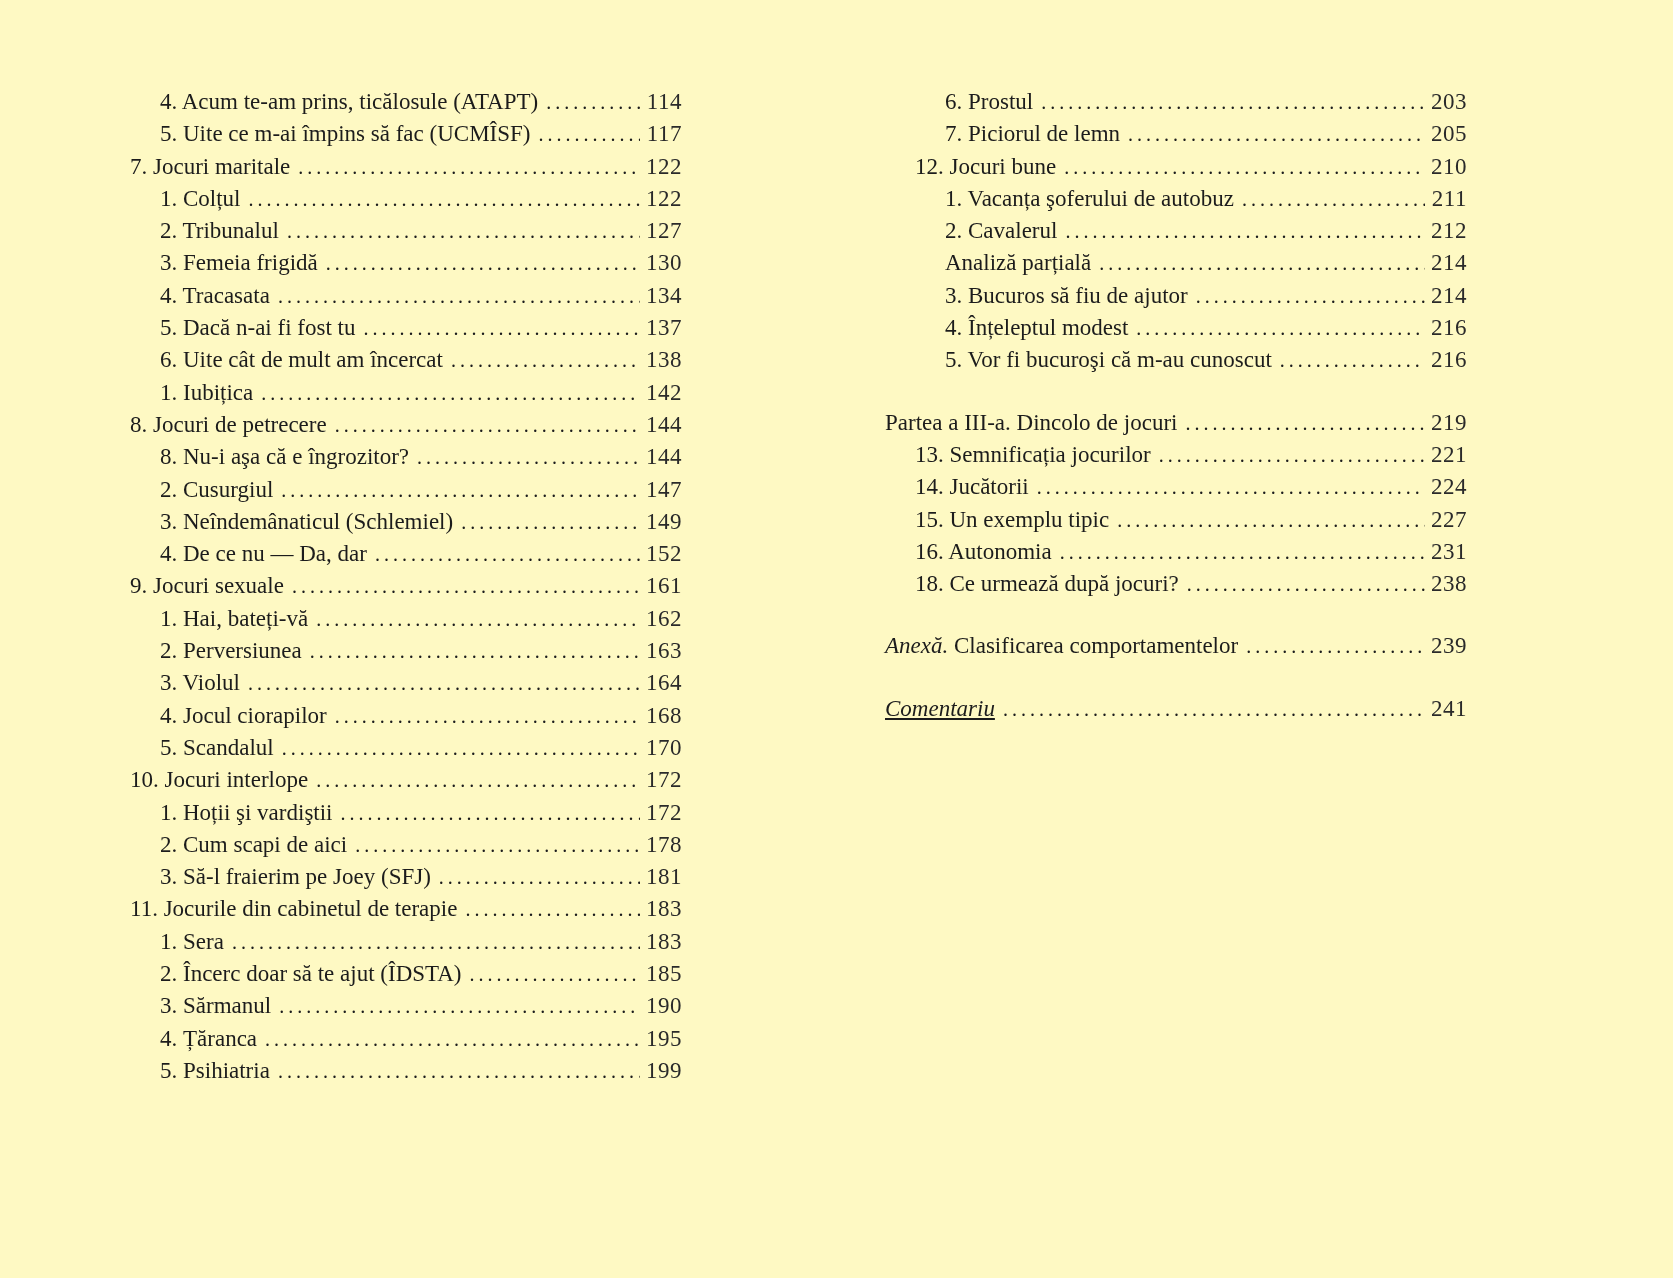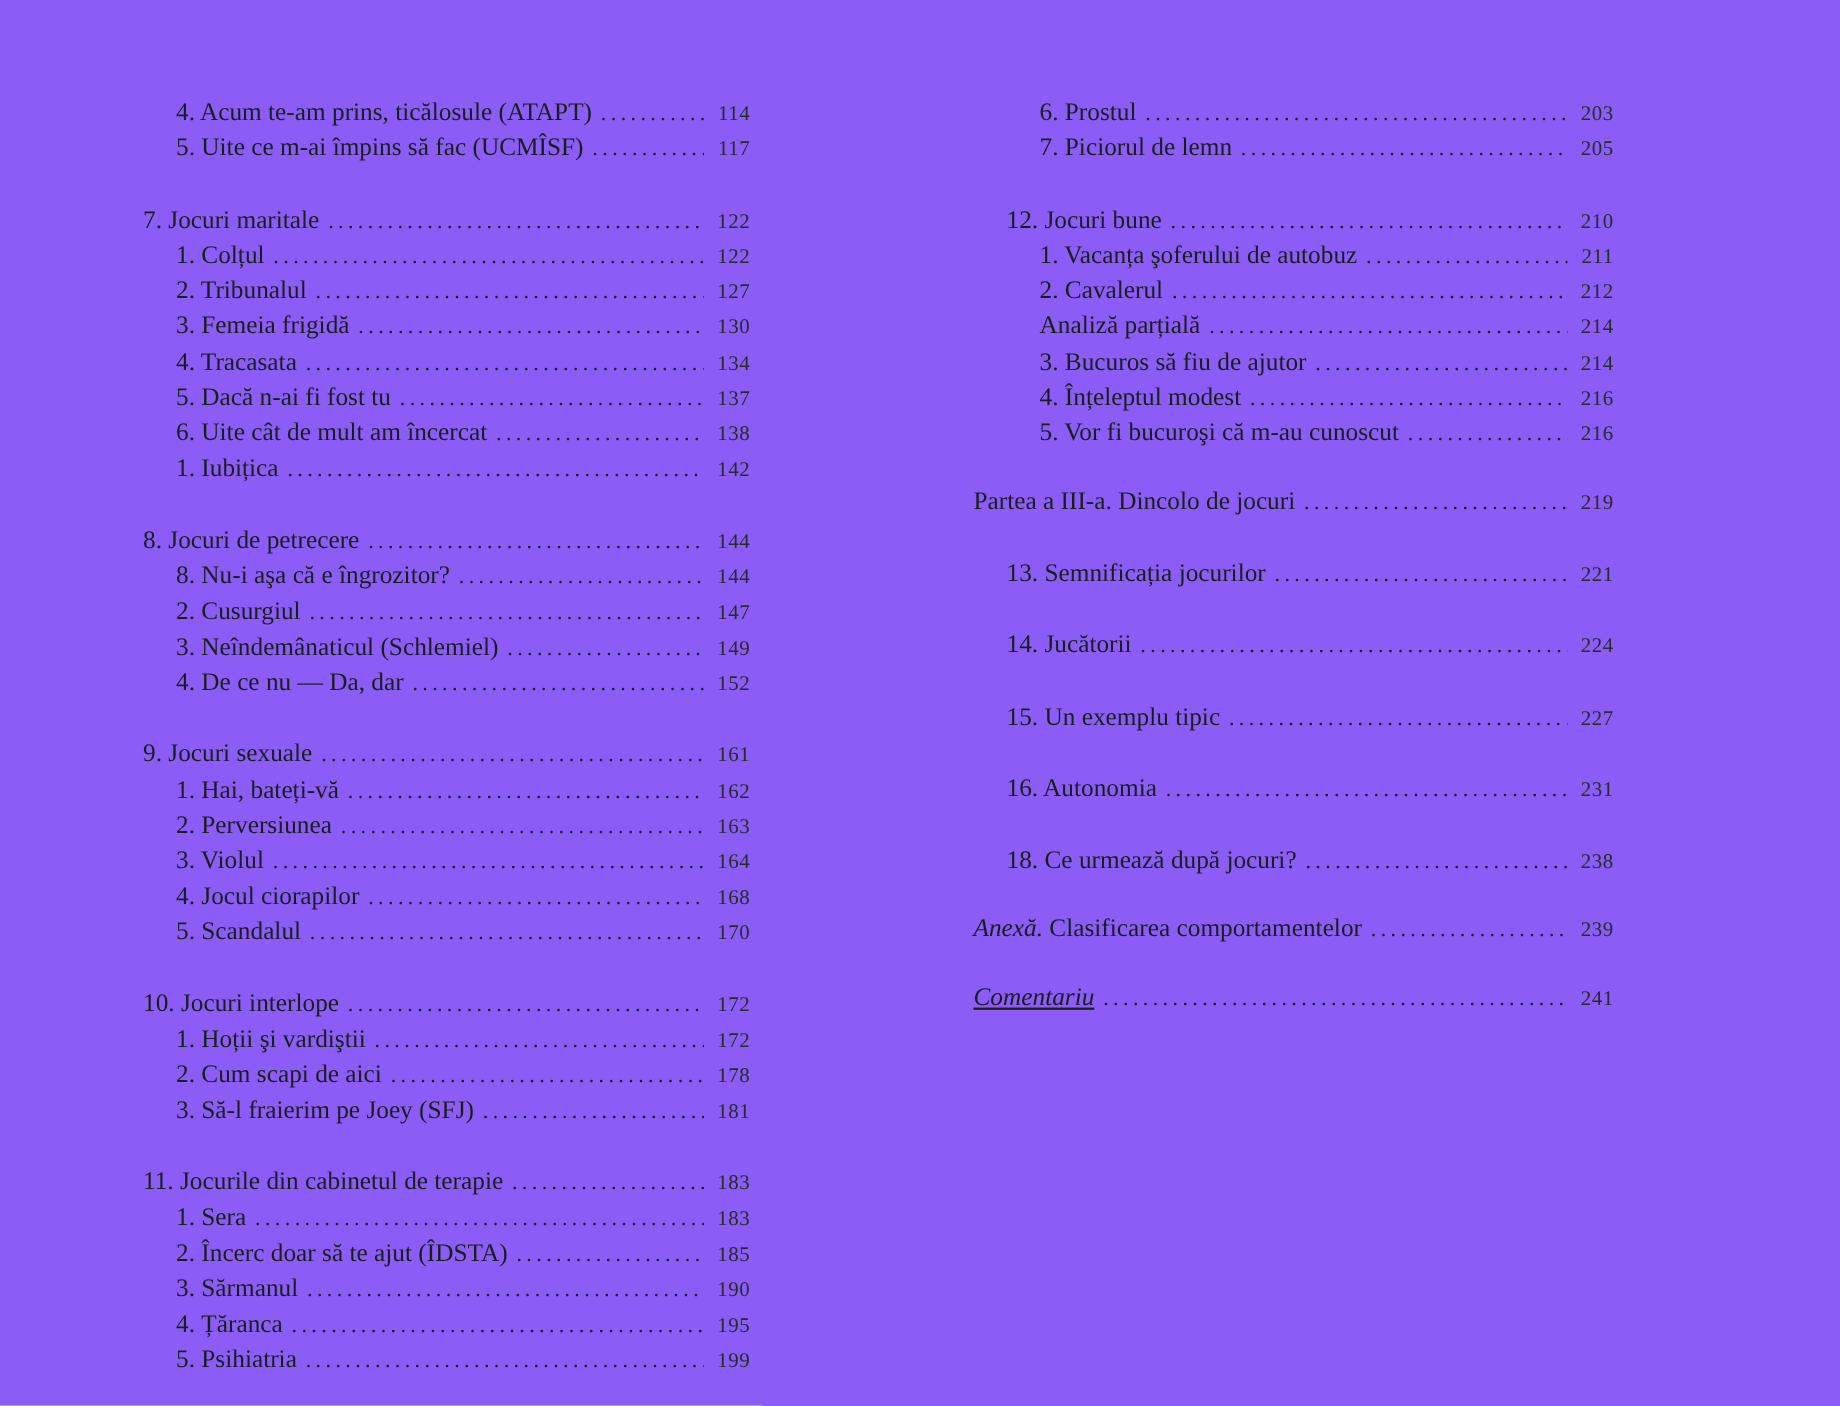--- a/index.html
+++ b/index.html
@@ -10,55 +10,55 @@
     overflow: hidden;
   }
   body {
     font-family: "Liberation Serif", "DejaVu Serif", serif;
     color: #1c1c1c;
     position: relative;
   }
   .book-page {
     position: absolute;
     inset: 0;
-    background: #8b5cf6;
+    background: #fef9c3;
   }
   .toc-column {
     position: absolute;
     top: 86px;
     width: 582px;
   }
   .toc-column.left  { left: 100px; }
   .toc-column.right { left: 885px; }
   .toc-row {
     display: flex;
     align-items: baseline;
     height: 32.3px;
     font-size: 23px;
     line-height: 32.3px;
   }
-  .toc-row.indent-1 { padding-left: 30px; margin-top: 33px; }
+  .toc-row.indent-1 { padding-left: 30px; }
   .toc-row.indent-2 { padding-left: 60px; }
   .toc-row.italic .label { font-style: italic; text-decoration: underline; }
   .label { white-space: pre; }
   .label em { font-style: italic; }
   .leader {
     flex: 1 1 auto;
     overflow: hidden;
     white-space: nowrap;
     margin: 0 6px 0 8px;
     font-size: 20px;
     letter-spacing: 4px;
     color: #1c1c1c;
   }
   .leader::after {
     content: "......................................................................................................................................";
   }
   .page-num {
-    font-size: 19px;
+    font-size: 23px;
     color: #2a2a2a;
     min-width: 36px;
     text-align: right;
     letter-spacing: 0.5px;
   }
   .toc-spacer { height: 30px; }
 </style>
 </head>
 <body>
 

